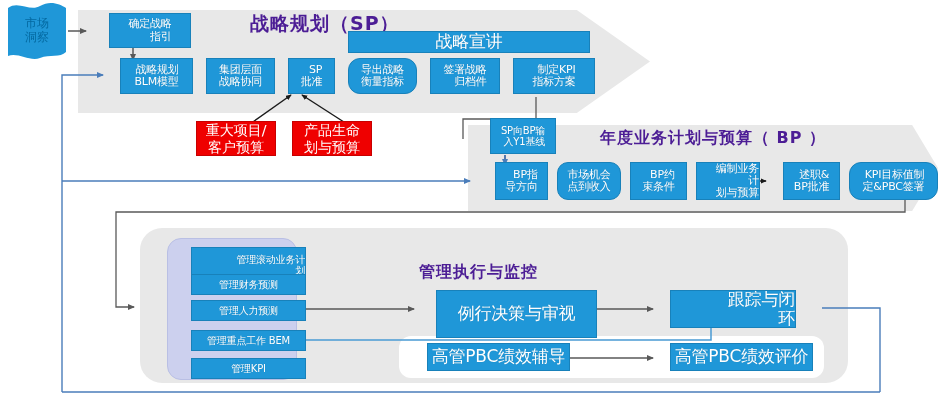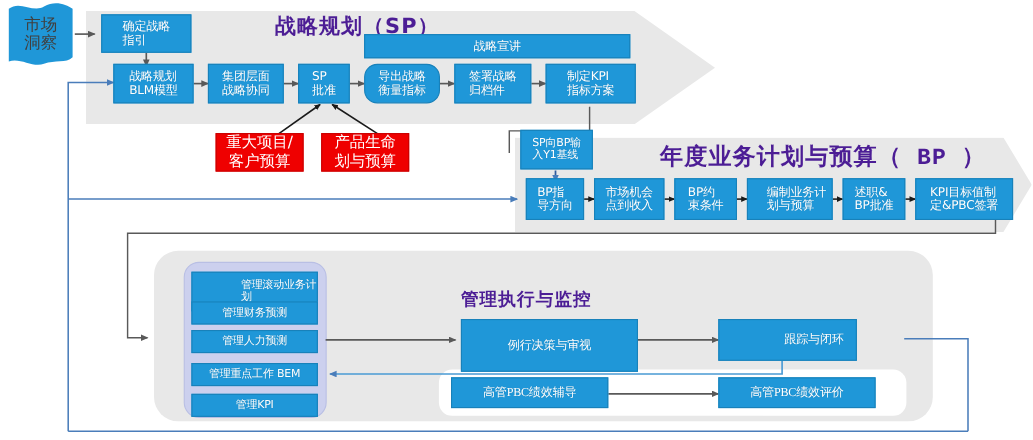--- a/index.html
+++ b/index.html
@@ -26,30 +26,31 @@
   
   .box {
     position: absolute;
     box-sizing: border-box;
     background: #1f97d8;
     color: #ffffff;
     border: 1px solid #1881ba;
     display: flex;
     align-items: center;
     justify-content: center;
-    text-align: left;
+    text-align: right;
     line-height: 1.12;
     font-size: 11px;
     letter-spacing: -0.2px;
     white-space: pre-line;
     font-weight: 400;
     text-shadow: 0 0 1px rgba(0,0,0,.18);
+    margin-left: 17px;
   }
   .box.small { font-size: 10px; }
-  .box.wide  { font-size: 11px; font-family: Liberation Serif, serif; }
+  .box.wide  { font-size: 17px; }
 
   
   .redbox {
     position: absolute;
     box-sizing: border-box;
     background: #ef0000;
     color: #ffffff;
     border: 1px solid #c80000;
     display: flex;
     align-items: center;
@@ -97,22 +98,22 @@
 
   
   .flag-wrap { position: absolute; }
   .flag-label {
     position: absolute;
     left: 0; top: 0; right: 0; bottom: 0;
     display: flex;
     align-items: center;
     justify-content: center;
     text-align: center;
-    color: #404040;
-    font-size: 15px;
+    color: #0369a1;
+    font-size: 12px;
     line-height: 1.15;
     white-space: pre-line;
     font-weight: 400;
     pointer-events: none;
   }
 
   svg.conn {
     position: absolute;
     left: 0; top: 0;
     width: 939px;
@@ -123,21 +124,21 @@
 </style>
 </head>
 <body>
 
 <div id="stage">
 
   <div class="chev sp" style="left:78px; top:10px; width:572px; height:103px;"></div>
   <div class="sect-title" style="left:250px; top:11px; font-size:19px;">战略规划（SP）</div>
 
   <div class="chev bp" style="left:468px; top:125px; width:470px; height:86px;"></div>
-  <div class="sect-title" style="left:600px; top:128px; font-size:21px;font-family:Liberation Mono, monospace;">年度业务计划与预算（ BP ）</div>
+  <div class="sect-title" style="left:600px; top:128px; font-size:16px;">年度业务计划与预算（ BP ）</div>
 
   <div class="panel-round" style="left:140px; top:228px; width:708px; height:155px;"></div>
   <div class="sect-title" style="left:419px; top:262px; font-size:16px;">管理执行与监控</div>
   <div class="inner-round" style="left:167px; top:238px; width:128px; height:140px;"></div>
   <div class="white-round" style="left:399px; top:336px; width:425px; height:42px;"></div>
 
   <svg class="conn" viewBox="0 0 939 400">
     <defs>
       <marker id="ahG" markerWidth="7" markerHeight="7" refX="6" refY="3" orient="auto" markerUnits="userSpaceOnUse">
         <path d="M0,0 L7,3 L0,6 z" fill="#595959"></path>
@@ -242,29 +243,29 @@
   <div class="redbox" style="left:196px; top:121px; width:80px; height:35px;">重大项目/
 客户预算</div>
   <div class="redbox" style="left:292px; top:121px; width:80px; height:35px;">产品生命
 划与预算</div>
 
   <div class="box small" style="left:473px; top:118px; width:66px; height:36px;">SP向BP输
 入Y1基线</div>
 
   <div class="box" style="left:478px; top:162px; width:53px; height:38px;">BP指
 导方向</div>
-  <div class="box" style="left:540px; top:162px; width:64px; height:38px;">市场机会
+  <div class="box" style="left:540px; top:162px; width:64px; height:38px;border-radius:11px;">市场机会
 点到收入</div>
   <div class="box" style="left:613px; top:162px; width:57px; height:38px;">BP约
 束条件</div>
-  <div class="box" style="left:679px; top:162px; width:78px; height:38px;padding-left:12px;">编制业务计
+  <div class="box" style="left:679px; top:162px; width:64px; height:38px;padding-left:12px;">编制业务计
 划与预算</div>
   <div class="box" style="left:766px; top:162px; width:57px; height:38px;">述职&amp;
 BP批准</div>
-  <div class="box" style="left:832px; top:162px; width:89px; height:38px;">KPI目标值制
+  <div class="box" style="left:832px; top:162px; width:89px; height:38px;border-radius:12px;">KPI目标值制
 定&amp;PBC签署</div>
 
   <div class="box small" style="left:174px; top:247px; width:115px; height:36px;padding-left:44px;">管理滚动业务计划</div>
   <div class="box small" style="left:174px; top:274px; width:115px; height:21px;">管理财务预测</div>
   <div class="box small" style="left:174px; top:300px; width:115px; height:21px;">管理人力预测</div>
   <div class="box small" style="left:174px; top:330px; width:115px; height:21px;">管理重点工作 BEM</div>
   <div class="box small" style="left:174px; top:358px; width:115px; height:21px;">管理KPI</div>
 
   <div class="box wide" style="left:419px; top:290px; width:161px; height:48px;">例行决策与审视</div>
   <div class="box wide" style="left:653px; top:290px; width:126px; height:38px;padding-left:48px;">跟踪与闭环</div>

